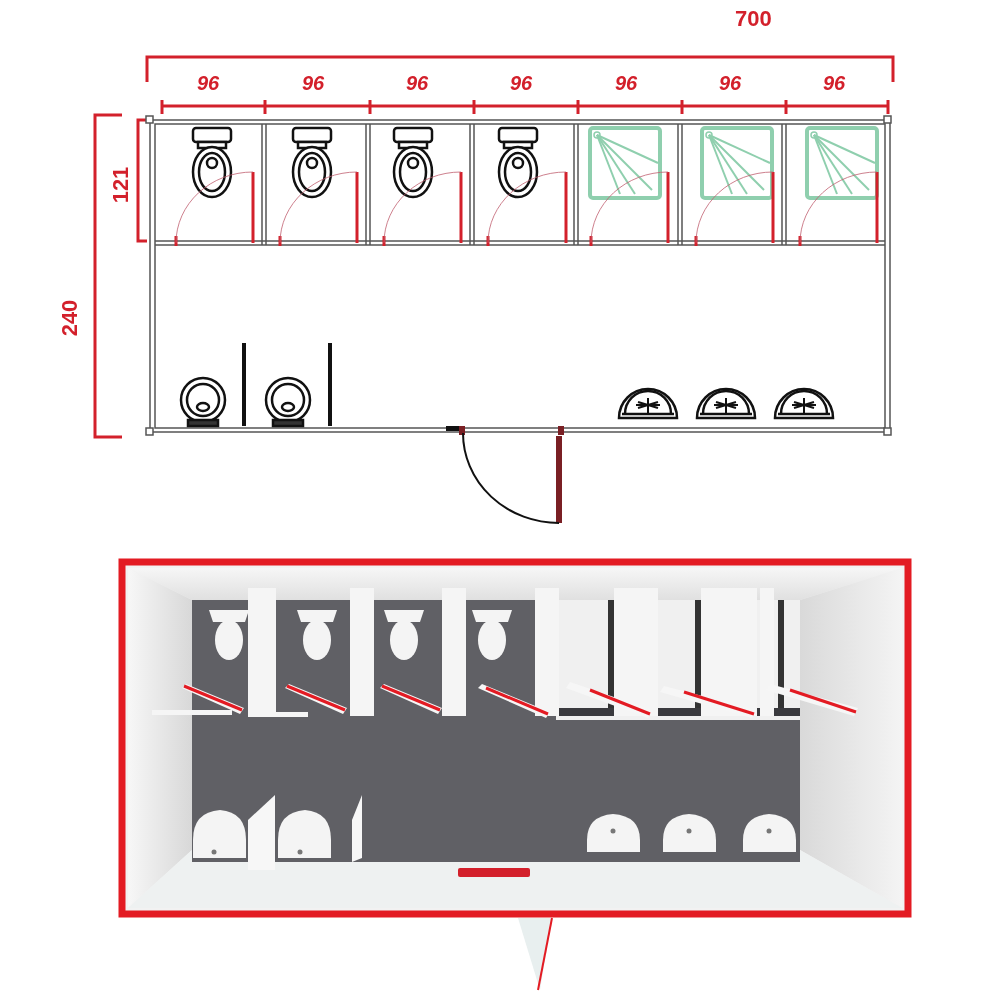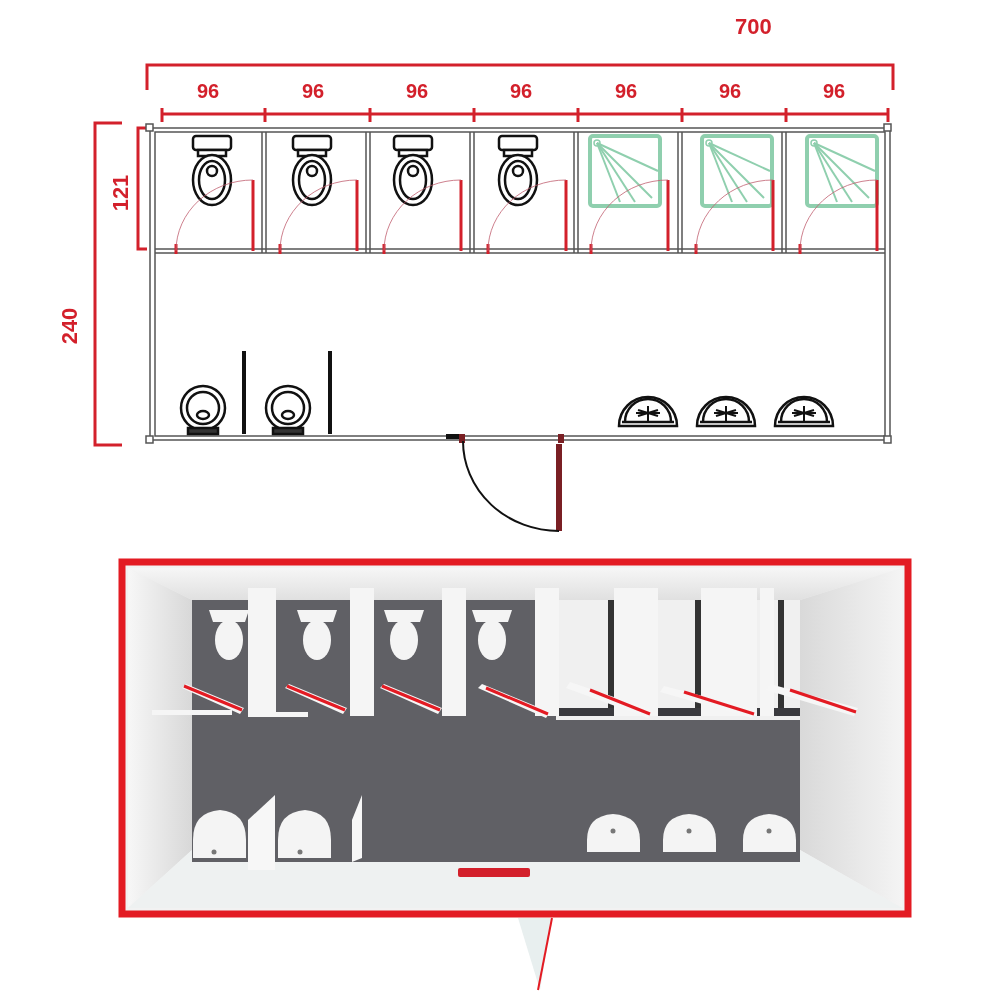--- a/index.html
+++ b/index.html
@@ -1,27 +1,27 @@
 <!DOCTYPE html>
 <html><head>
 <meta charset="utf-8">
 <style>
   html, body { margin:0; padding:0; background:#ffffff; }
   body { width:1000px; height:1000px; position:relative; overflow:hidden; font-family:"Liberation Sans", sans-serif; }
   .abs { position:absolute; }
   .dim-label { position:absolute; color:#d3202b; font-weight:bold; font-family:"Liberation Sans", sans-serif; }
   .dim-top { font-size:22px; }
-  .dim-seg { font-size:20px; width:60px; text-align:center; }
+  .dim-seg { font-size:20px; width:60px; text-align:center;font-style:italic; }
   .dim-rot { transform:rotate(-90deg); transform-origin:center; font-size:22px; }
   svg { position:absolute; left:0; top:0; }
 </style>
 </head>
 <body>
 
-<div class="abs" style="left:0;top:8px;width:902px;height:540px;">
+<div class="abs" style="left:0;top:0;width:902px;height:540px;">
 
   <div class="dim-label dim-top" style="left:735px;top:6px;">700</div>
 
   <div class="dim-label dim-seg" style="left:178px;top:72px;">96</div>
   <div class="dim-label dim-seg" style="left:283px;top:72px;">96</div>
   <div class="dim-label dim-seg" style="left:387px;top:72px;">96</div>
   <div class="dim-label dim-seg" style="left:491px;top:72px;">96</div>
   <div class="dim-label dim-seg" style="left:596px;top:72px;">96</div>
   <div class="dim-label dim-seg" style="left:700px;top:72px;">96</div>
   <div class="dim-label dim-seg" style="left:804px;top:72px;">96</div>

